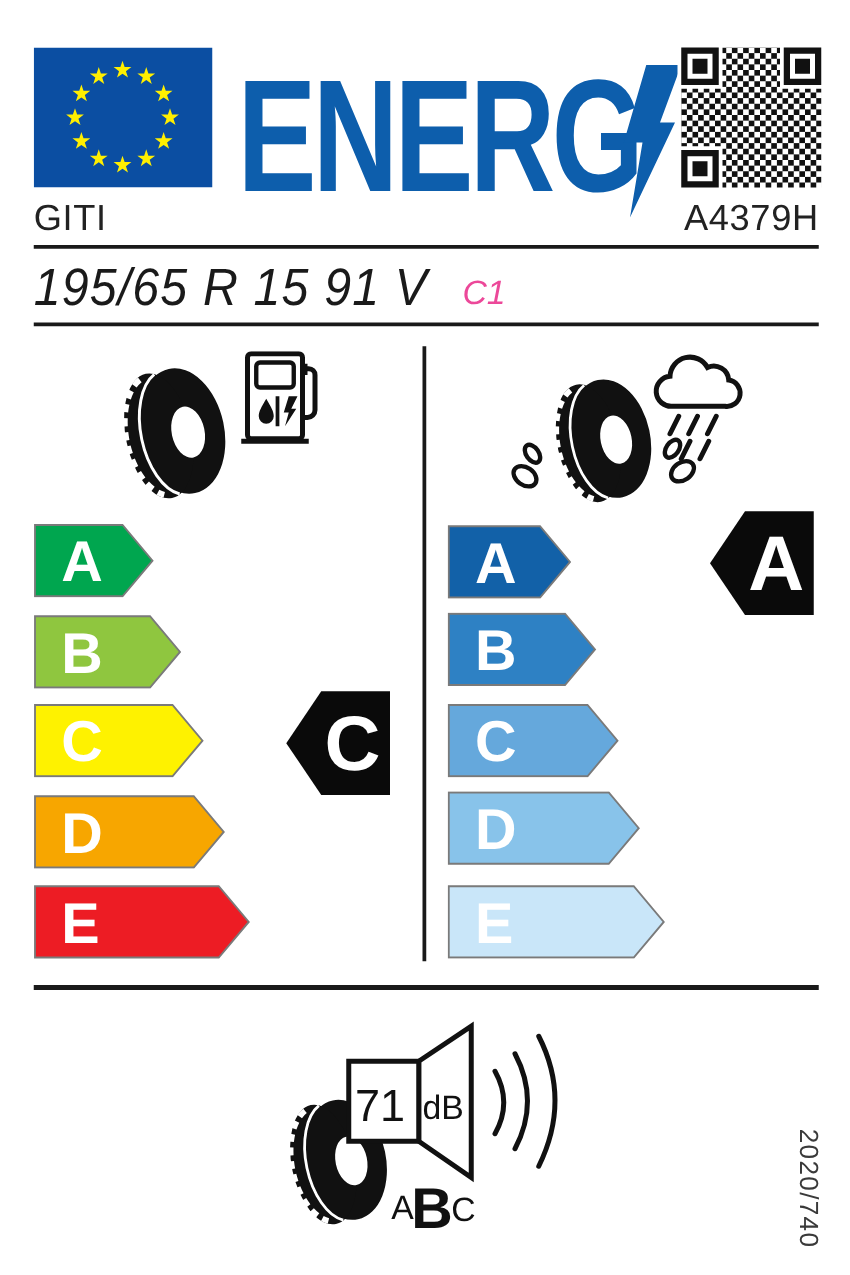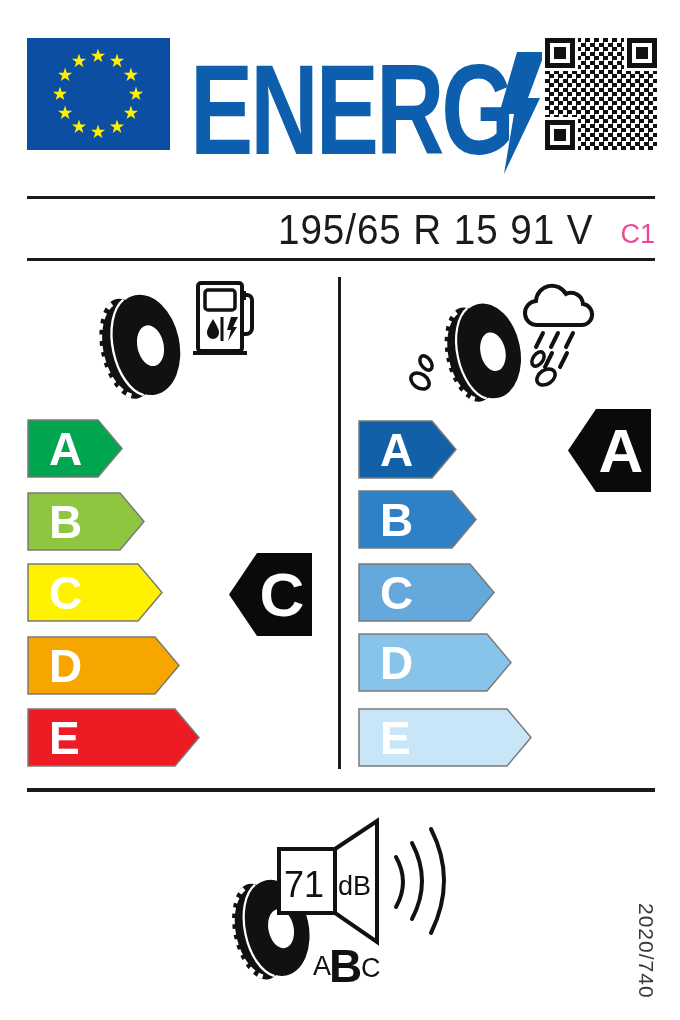--- a/index.html
+++ b/index.html
@@ -26,21 +26,21 @@
 
   
   .supplier-row{position:absolute;left:27px;width:628px;top:160px;height:32px;
     display:flex;justify-content:space-between;align-items:flex-end;
     font-size:29px;letter-spacing:0.5px;color:#222;}
   .rule{position:absolute;left:27px;width:628px;background:#1a1a1a;}
   .r1{top:196px;height:3px;}
   .r2{top:258px;height:3px;}
   .r3{top:788px;height:3.5px;}
   .size-row{position:absolute;left:27px;width:628px;top:210px;height:44px;
-    display:flex;justify-content:flex-end;align-items:flex-end;}
+    display:flex;justify-content:flex-start;align-items:flex-end;font-style:italic;}
   .size-text{font-size:42px;letter-spacing:1px;transform:scaleX(0.92);transform-origin:left bottom;white-space:nowrap;}
   .class-text{font-size:27px;padding-bottom:4px;color:#ec4899;}
 
   .vdivider{position:absolute;left:338px;top:277px;width:2.5px;height:492px;background:#1a1a1a;}
 
   
   .scale{position:absolute;}
   .scale-fuel{left:27px;top:419px;}
   .scale-wet{left:358px;top:420px;}
   .scale .row{position:absolute;left:0;}
@@ -102,20 +102,24 @@
   <svg class="bolt-svg" width="46" height="122" viewBox="0 0 46 122">
     <polygon points="18,0 46,0 29,46 41,46 5,122 15,62 0,62" fill="#0D5EAC"></polygon>
   </svg>
 
   <div class="qr">
     <div class="finder f-tl"></div>
     <div class="finder f-tr"></div>
     <div class="finder f-bl"></div>
   </div>
 
+  <div class="supplier-row">
+    <span>GITI</span>
+    <span>A4379H</span>
+  </div>
   <div class="rule r1"></div>
 
   <div class="size-row">
     <span class="size-text">195/65 R 15 91 V</span>
     <span class="class-text">C1</span>
   </div>
   <div class="rule r2"></div>
 
   <div class="vdivider"></div>
 

